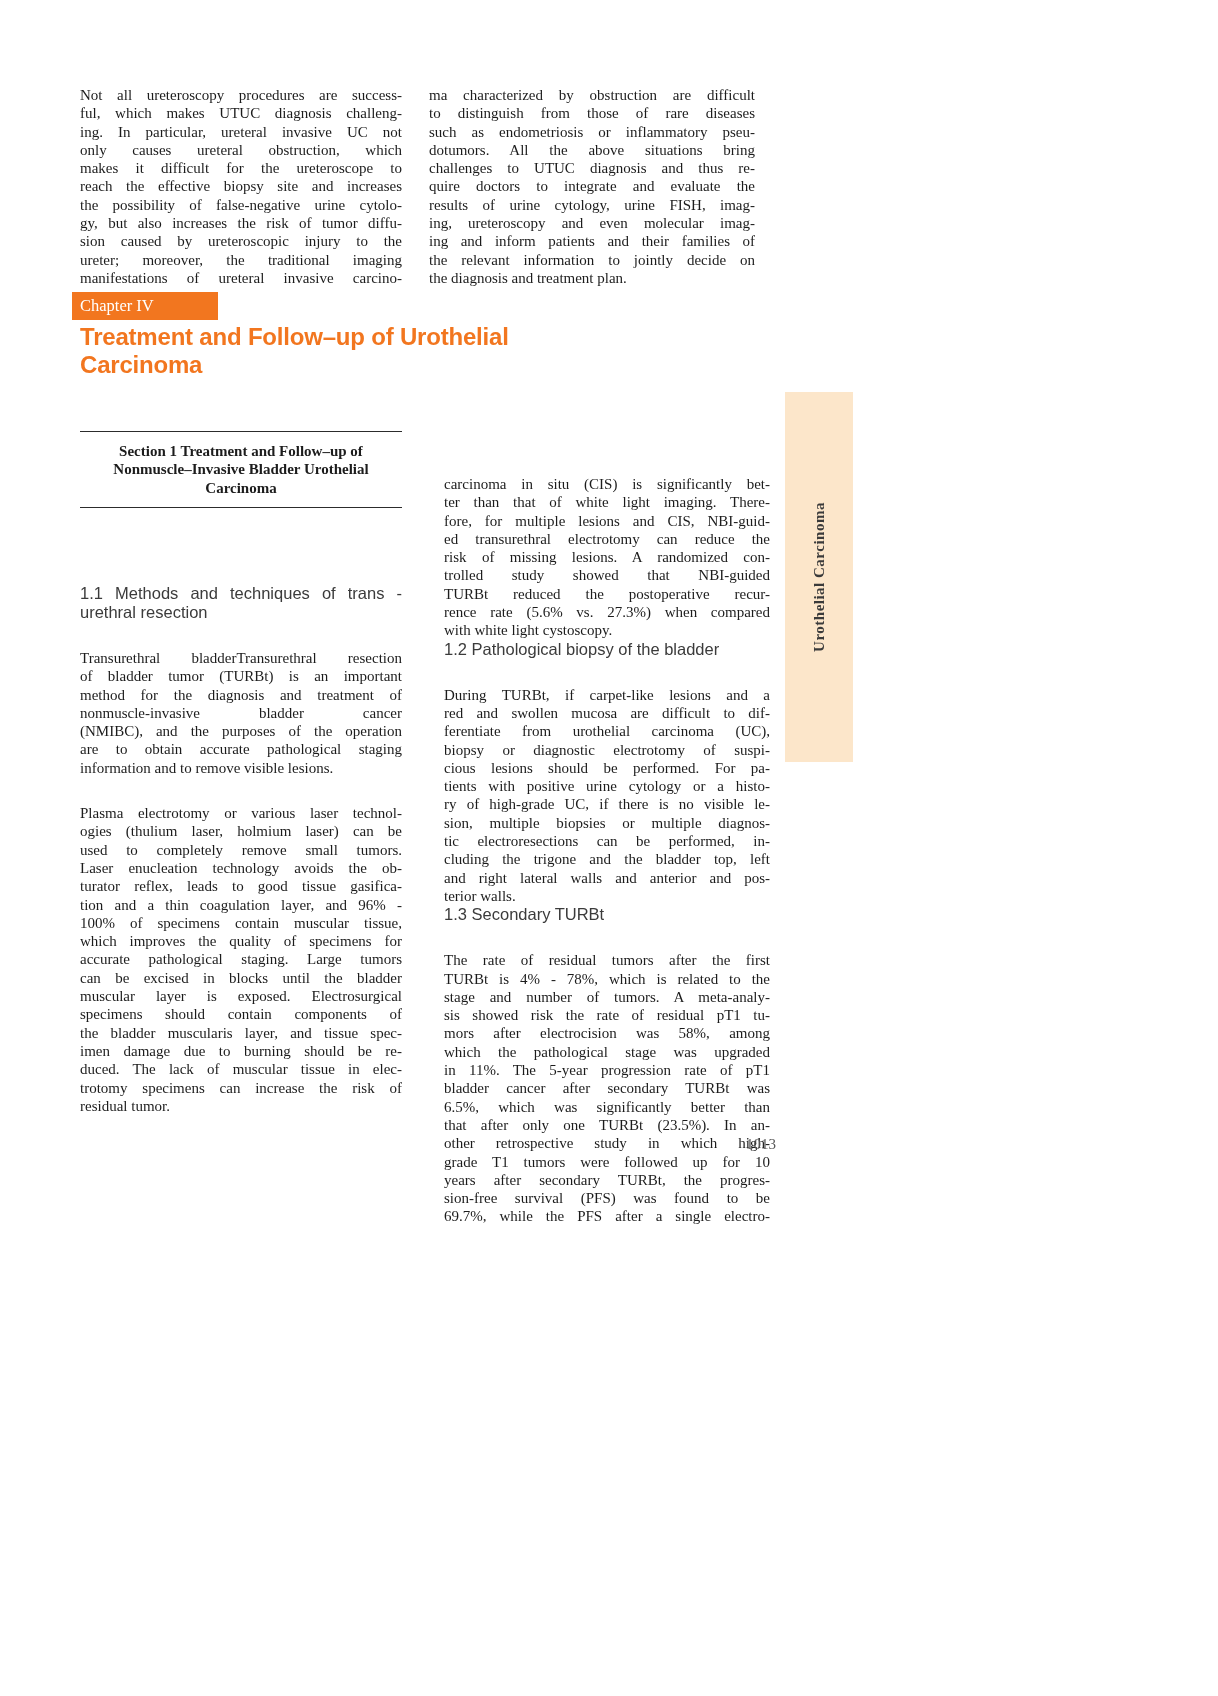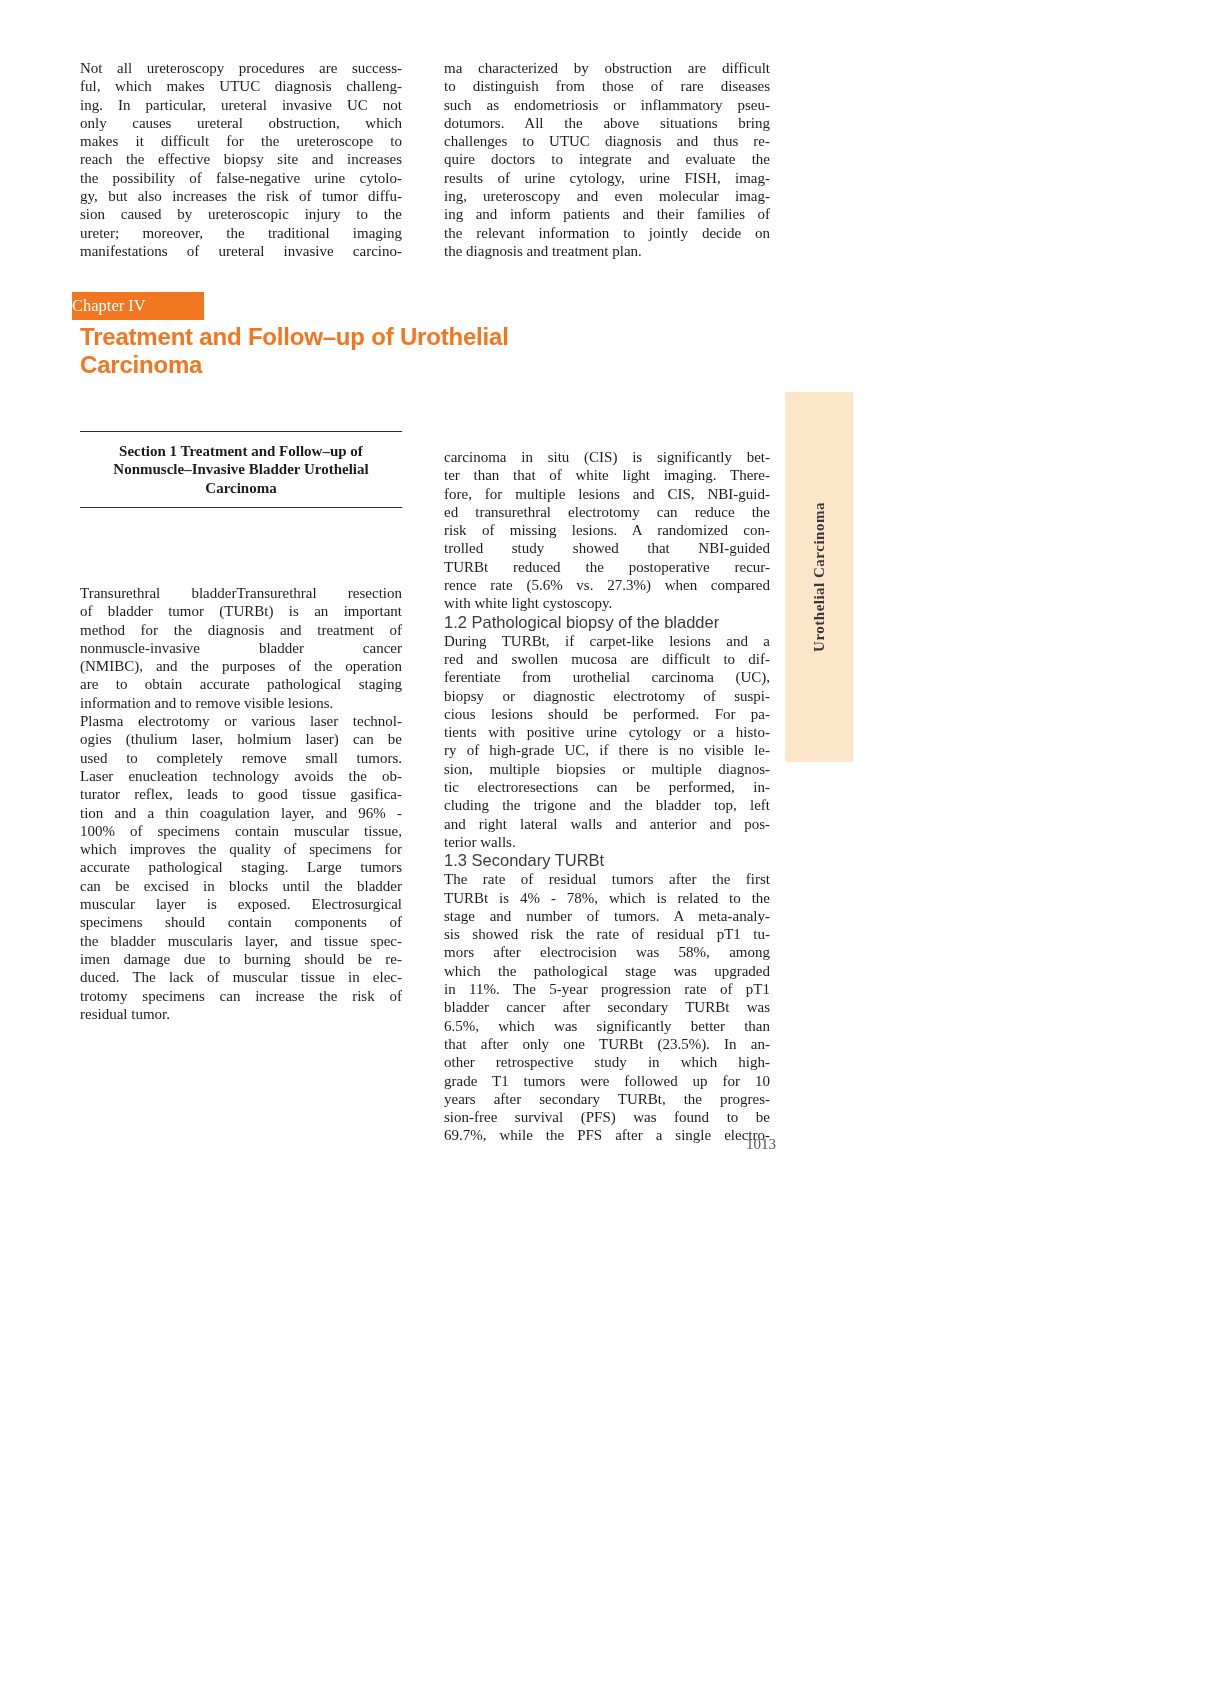--- a/index.html
+++ b/index.html
@@ -10,31 +10,31 @@
   
   .lines .ln {
     text-align:justify;
     text-align-last:justify;
     line-height:18.3px;
   }
   .lines .ln:last-child { text-align-last:left; }
   .lines.cont .ln:last-child { text-align-last:justify; }
   .center-lines .ln { text-align:center; text-align-last:center !important; }
 
-  .body-text { font-size:15px; font-family:"Liberation Serif", serif; color:#1c1c1c; }
+  .body-text { font-size:15px; font-family:"Liberation Serif", serif; color:#1c1c1c;margin-top:27px; }
 
   
   .intro-left  { position:absolute; left:80px;  top:59px; width:322px; }
-  .intro-right { position:absolute; left:444px; top:59px; width:326px; }
+  .intro-right { position:absolute; left:429px; top:59px; width:326px; }
 
   .chapter-banner {
-    position:absolute; left:72px; top:292px; width:132px; height:28px;
+    position:absolute; left:72px; top:292px; width:146px; height:28px;
     background:var(--accent,#f2761f); color:#ffffff;
     font-family:"Liberation Serif", serif; font-size:16.5px; line-height:28px;
-    box-sizing:border-box;
+    padding-left:8px; box-sizing:border-box;
   }
   .chapter-title {
     position:absolute; left:80px; top:323px; width:635px;
     text-align:left; color:var(--accent,#f2761f);
     font-family:"Liberation Sans", sans-serif; font-weight:bold;
     font-size:24px; line-height:28px; letter-spacing:-0.2px;
   }
   .chapter-title span { display:block; }
 
   .section-head {
@@ -123,20 +123,24 @@
   </div>
 
   <div class="section-head lines center-lines">
       <div class="ln">Section 1 Treatment and Follow–up of</div>
       <div class="ln">Nonmuscle–Invasive Bladder Urothelial</div>
       <div class="ln">Carcinoma</div>
     </div>
 
 
   <div class="left-flow">
+    <div class="h-sans lines">
+        <div class="ln">1.1 Methods and techniques of trans -</div>
+        <div class="ln">urethral resection</div>
+      </div>
     <div class="body-text lines">
         <div class="ln">Transurethral bladderTransurethral resection</div>
         <div class="ln">of bladder tumor (TURBt) is an important</div>
         <div class="ln">method for the diagnosis and treatment of</div>
         <div class="ln">nonmuscle-invasive bladder cancer</div>
         <div class="ln">(NMIBC), and the purposes of the operation</div>
         <div class="ln">are to obtain accurate pathological staging</div>
         <div class="ln">information and to remove visible lesions.</div>
       </div>
     <div class="body-text lines">

